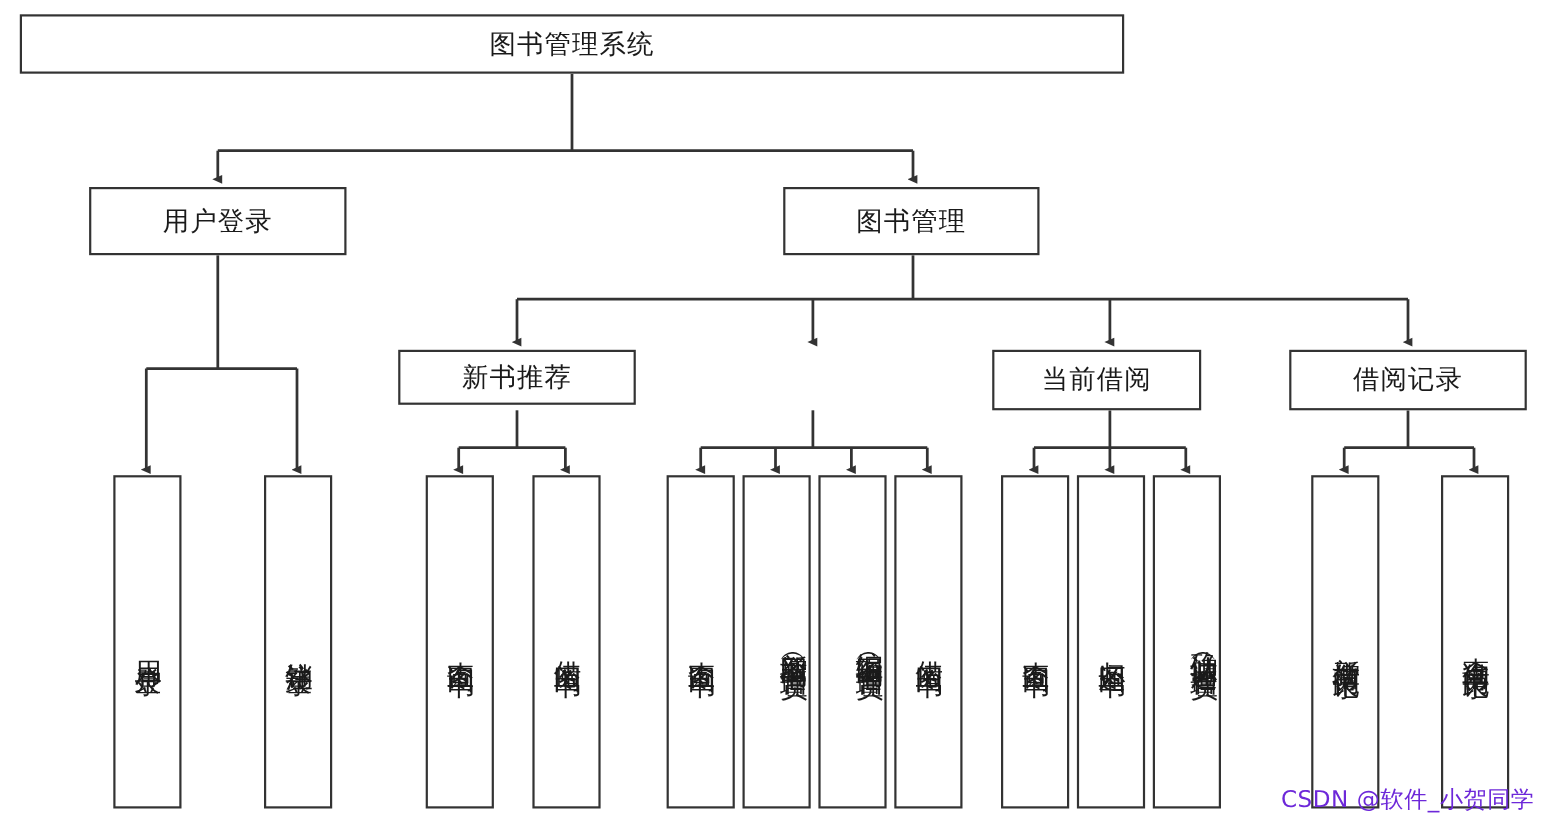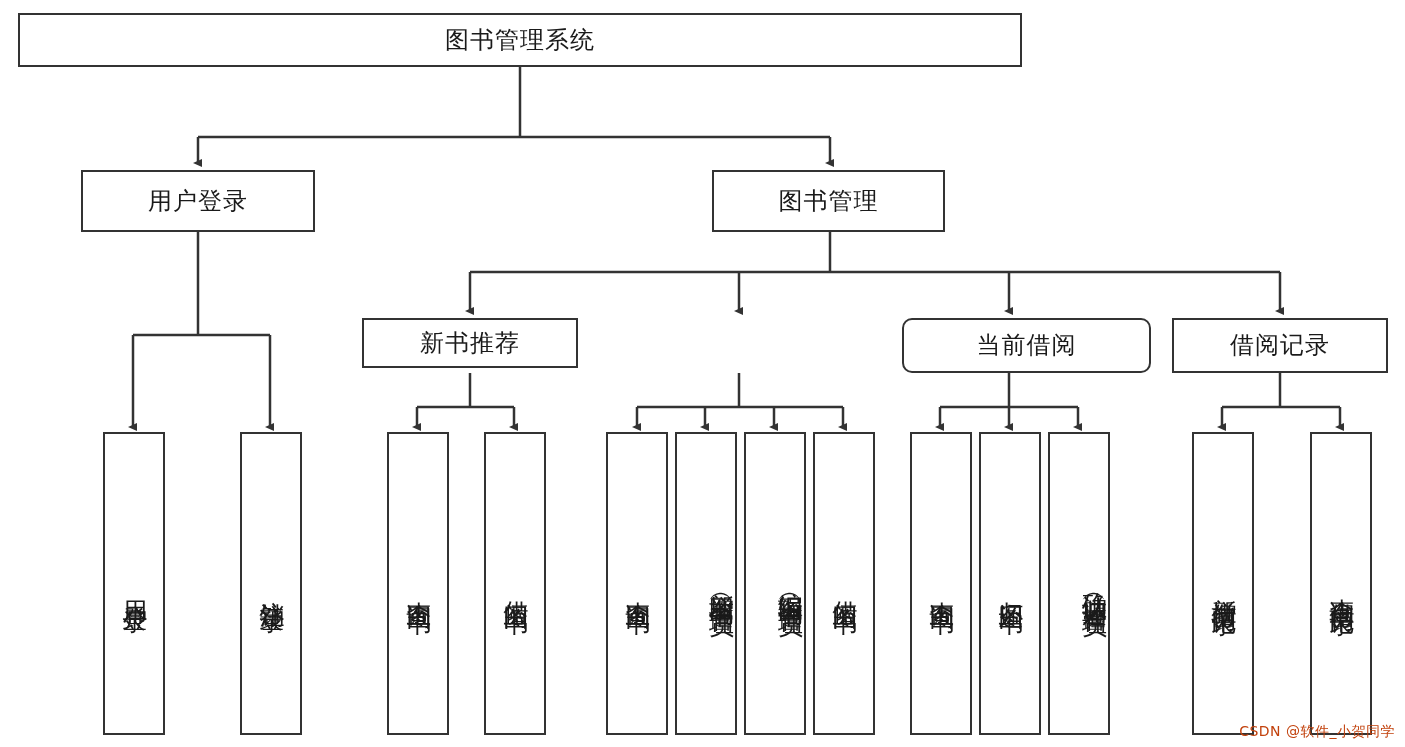--- a/index.html
+++ b/index.html
@@ -55,22 +55,22 @@
   .node.vert.mid {
     align-items: center;
   }
   .node-root {
     font-size: 24px;
   }
   .watermark {
     position: absolute;
     right: 10px;
     bottom: 6px;
-    font-size: 14px;
-    color: #c2410c;
+    font-size: 21px;
+    color: #6d28d9;
     letter-spacing: 0.5px;
     white-space: nowrap;
     margin-top: 12px;
   }
 </style>
 </head>
 <body>
 
 <div id="canvas">
 
@@ -126,21 +126,21 @@
 
   <div class="node horiz node-root" style="left:18px; top:13px; width:1004px; height:54px;">图书管理系统</div>
 
   <div class="node horiz" style="left:81px; top:170px; width:234px; height:62px;">用户登录</div>
 
   <div class="node horiz" style="left:712px; top:170px; width:233px; height:62px;">图书管理</div>
 
   <div class="node horiz" style="left:362px; top:318px; width:216px; height:50px;">新书推荐</div>
 
 
-  <div class="node horiz" style="left:902px; top:318px; width:249px; height:55px;border-radius:10px;">当前借阅</div>
+  <div class="node horiz" style="left:902px; top:318px; width:190px; height:55px;">当前借阅</div>
 
   <div class="node horiz" style="left:1172px; top:318px; width:216px; height:55px;">借阅记录</div>
 
   <div class="node vert mid" style="left:103px; top:432px; width:62px; height:303px;">用户登录</div>
 
   <div class="node vert mid" style="left:240px; top:432px; width:62px; height:303px;">注销登录</div>
 
   <div class="node vert mid" style="left:387px; top:432px; width:62px; height:303px;">查询图书</div>
 
   <div class="node vert mid" style="left:484px; top:432px; width:62px; height:303px;">借阅图书</div>

